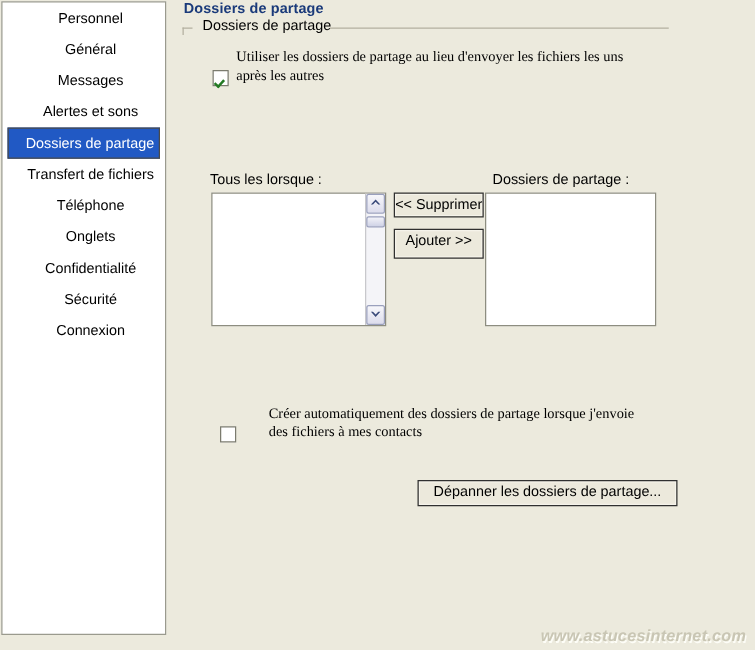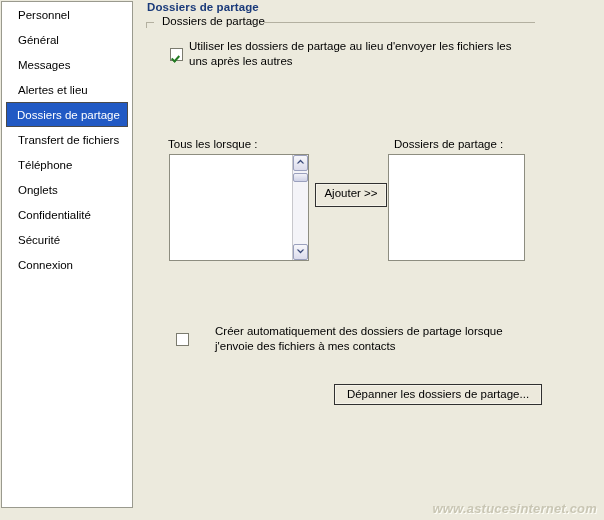--- a/index.html
+++ b/index.html
@@ -29,20 +29,21 @@
     box-sizing: border-box;
   }
   .sidebar-list {
     position: absolute;
     left: 0;
     top: 0;
     width: 100%;
     padding: 0;
     margin: 0;
     list-style: none;
+    text-align: center;
   }
   .sidebar-item {
     height: 25px;
     line-height: 25px;
     padding-left: 11px;
     font-size: 11.5px;
     color: #000;
     white-space: nowrap;
     box-sizing: border-box;
     border: 1px solid transparent;
@@ -115,21 +116,22 @@
     top: 11px;
     width: 271px;
     height: 1px;
     background: #b3b0a0;
   }
 
   
   .cb-row {
     position: absolute;
     display: flex;
-    align-items: center;
+    align-items: flex-end;
+    font-family: Liberation Serif, serif;
   }
   .checkbox {
     width: 13px;
     height: 13px;
     background: #ffffff;
     border: 1px solid #7b7b6e;
     box-sizing: border-box;
     flex: 0 0 auto;
     margin-top: 1px;
     position: relative;
@@ -289,21 +291,21 @@
   }
 </style>
 </head>
 <body>
 
 <div id="sidebar-panel">
   <ul class="sidebar-list">
     <li class="sidebar-item">Personnel</li>
     <li class="sidebar-item">Général</li>
     <li class="sidebar-item">Messages</li>
-    <li class="sidebar-item">Alertes et lieu</li>
+    <li class="sidebar-item">Alertes et sons</li>
     <li class="sidebar-item selected">Dossiers de partage</li>
     <li class="sidebar-item">Transfert de fichiers</li>
     <li class="sidebar-item">Téléphone</li>
     <li class="sidebar-item">Onglets</li>
     <li class="sidebar-item">Confidentialité</li>
     <li class="sidebar-item">Sécurité</li>
     <li class="sidebar-item">Connexion</li>
   </ul>
 </div>
 
@@ -338,20 +340,21 @@
       <div class="scroll-btn down">
         <svg width="9" height="6" viewBox="0 0 9 6" aria-hidden="true">
           <path d="M4.5 5.5 L0.7 1.4 L2.4 1.4 L4.5 3.6 L6.6 1.4 L8.3 1.4 Z" fill="#3a4a7a"></path>
         </svg>
       </div>
     </div>
   </div>
 
   <div class="listbox" id="listbox-shared-folders"></div>
 
+  <div class="btn" id="btn-remove">&lt;&lt; Supprimer</div>
   <div class="btn" id="btn-add">Ajouter &gt;&gt;</div>
 
   <div class="cb-row" id="cb-auto-create">
     <span class="checkbox"></span>
     <span class="cb-label">Créer automatiquement des dossiers de partage lorsque j'envoie des fichiers à mes contacts</span>
   </div>
 
   <div class="btn" id="btn-troubleshoot">Dépanner les dossiers de partage...</div>
 
 </div>

